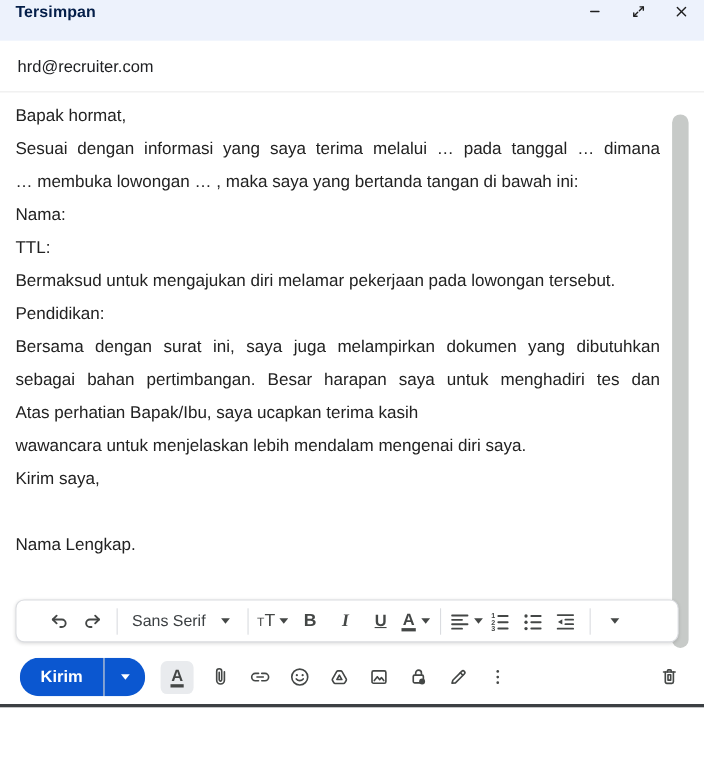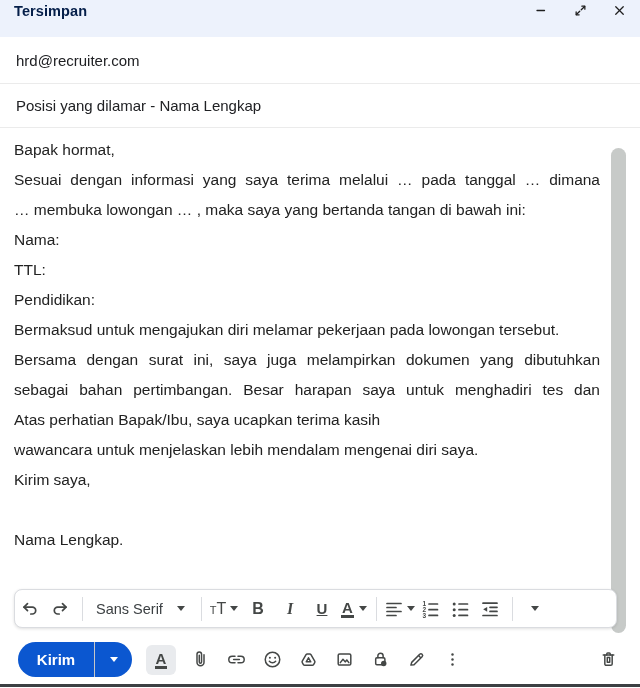--- a/index.html
+++ b/index.html
@@ -27,21 +27,21 @@
   .body-text{padding:7px 40px 0 14px;color:#222;font-size:15.5px;}
   .line{line-height:30px;min-height:30px;white-space:normal;}
   .line.j{text-align:justify;text-align-last:justify;}
   
   .vscroll{position:absolute;top:20px;right:14px;width:15px;height:485px;background:#c7cac8;border-radius:8px;}
   
   .fmt-toolbar{
     position:absolute;left:14px;right:23px;bottom:7px;height:39px;
     background:#fff;border:1px solid #dadce0;border-radius:8px;
     box-shadow:0 1px 3px rgba(32,33,36,.14);
-    display:flex;align-items:center;box-sizing:border-box;padding:0 0;
+    display:flex;align-items:center;box-sizing:border-box;padding:0 24px;
   }
   .fbtn{display:flex;align-items:center;justify-content:center;height:30px;min-width:30px;cursor:pointer;color:#444746;border-radius:4px;}
   .fbtn svg{width:20px;height:20px;}
   .icon *{stroke:#444746;fill:none;stroke-width:1.7;stroke-linecap:round;stroke-linejoin:round;}
   .icon .fill{fill:#444746;stroke:none;}
   .icon text{fill:#444746;stroke:none;font-family:"Liberation Sans",sans-serif;font-weight:700;}
   .fsep{width:1px;height:24px;background:#dadce0;margin:0 7px;flex:none;}
   .caret{width:0;height:0;border-left:4px solid transparent;border-right:4px solid transparent;border-top:5px solid #444746;margin-left:7px;}
   .font-label{font-size:14.5px;color:#3c4043;padding-left:6px;}
   .size-label{display:inline-block;font-size:16px;font-weight:400;color:#444746;line-height:1;}
@@ -90,33 +90,30 @@
           <line x1="5" y1="5" x2="15" y2="15"></line>
           <line x1="15" y1="5" x2="5" y2="15"></line>
         </svg>
     </span>
   </div>
 
   <div class="field-row to">
     <span class="field-text">hrd@recruiter.com</span>
   </div>
 
-  <div class="field-row subject">
-    <span class="field-text">Posisi yang dilamar - Nama Lengkap</span>
-  </div>
 
   <div class="body-area">
     <div class="body-text">
       <div class="line">Bapak hormat,</div>
       <div class="line j">Sesuai dengan informasi yang saya terima melalui … pada tanggal … dimana</div>
       <div class="line">… membuka lowongan … , maka saya yang bertanda tangan di bawah ini:</div>
       <div class="line">Nama:</div>
       <div class="line">TTL:</div>
+      <div class="line">Bermaksud untuk mengajukan diri melamar pekerjaan pada lowongan tersebut.</div>
       <div class="line">Pendidikan:</div>
-      <div class="line">Bermaksud untuk mengajukan diri melamar pekerjaan pada lowongan tersebut.</div>
       <div class="line j">Bersama dengan surat ini, saya juga melampirkan dokumen yang dibutuhkan</div>
       <div class="line j">sebagai bahan pertimbangan. Besar harapan saya untuk menghadiri tes dan</div>
       <div class="line">Atas perhatian Bapak/Ibu, saya ucapkan terima kasih</div>
       <div class="line">wawancara untuk menjelaskan lebih mendalam mengenai diri saya.</div>
       <div class="line">Kirim saya,</div>
       <div class="line"></div>
       <div class="line">Nama Lengkap.</div>
     </div>
 
     <div class="vscroll"></div>

